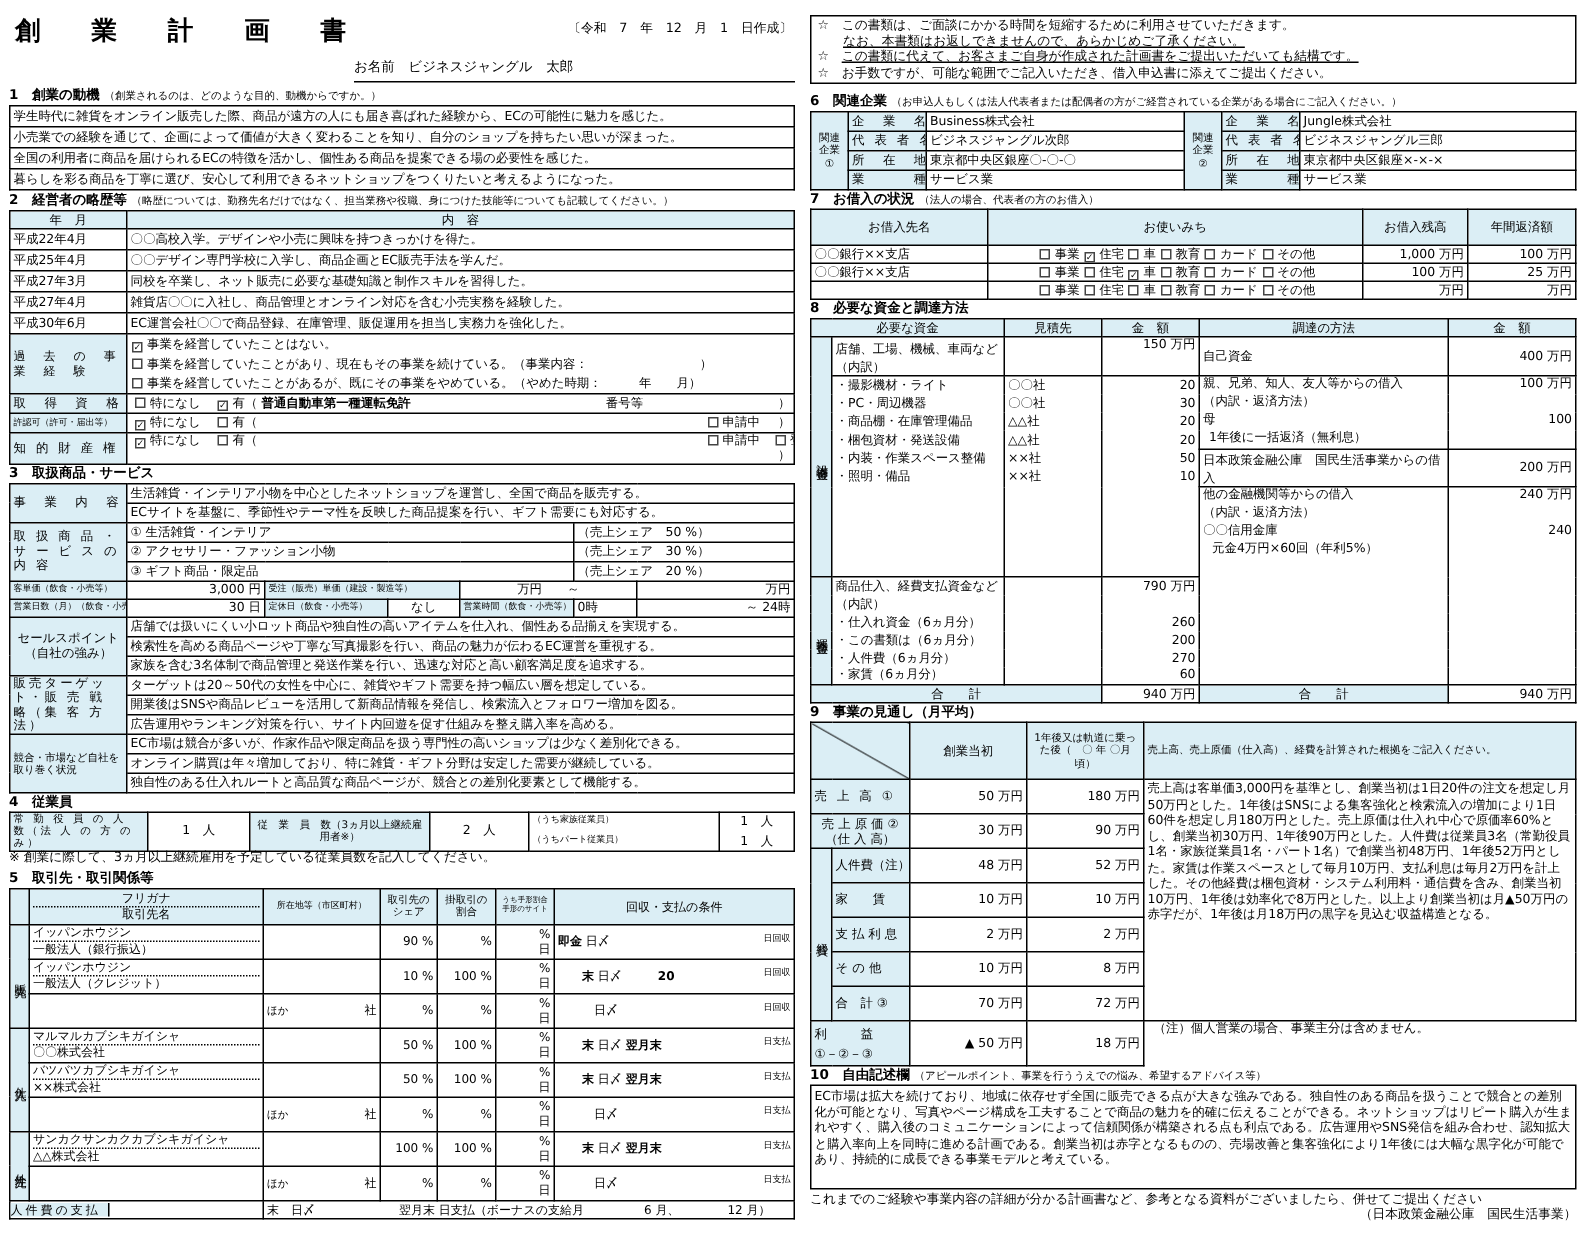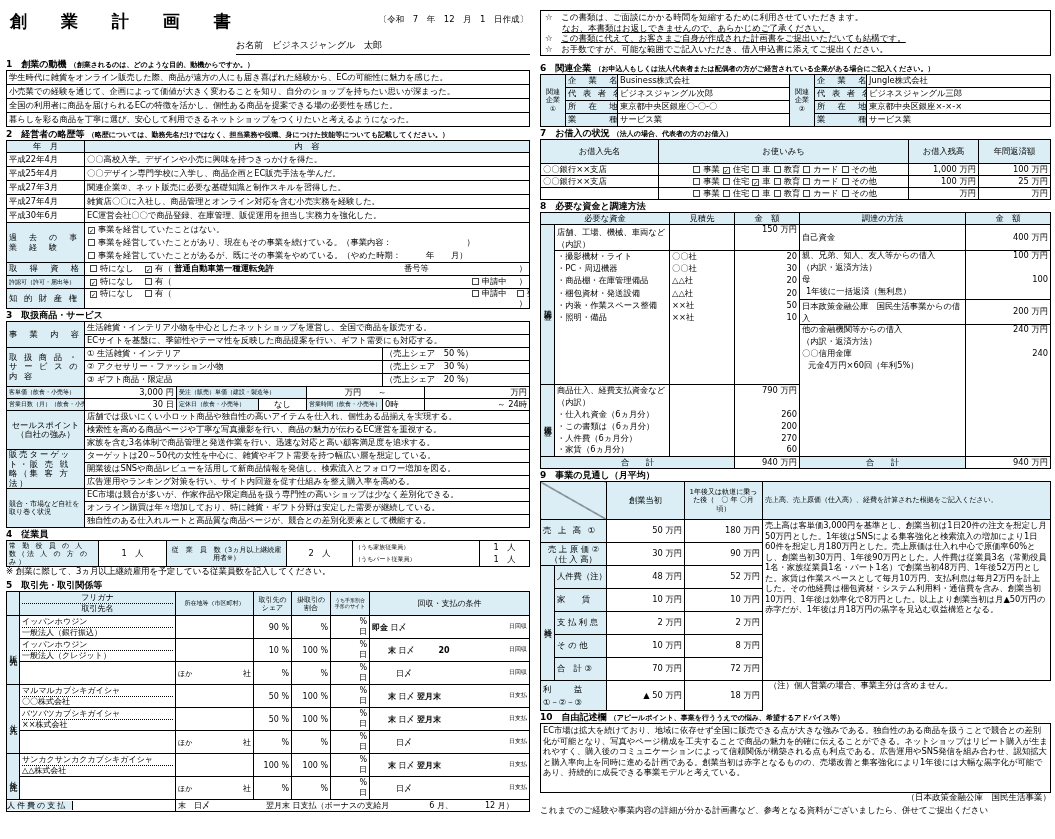--- a/index.html
+++ b/index.html
@@ -6,21 +6,21 @@
 body{width:1055px;height:839px;background:#fff;font-family:"DejaVu Sans","Liberation Sans",sans-serif;font-size:8.3px;color:#000;overflow:hidden;position:relative;line-height:1.15}
 .col{position:absolute;top:0}
 #left{left:6px;width:524px}
 #right{left:540px;width:511px}
 table{border-collapse:collapse;width:100%;table-layout:fixed}
 td,th{border:1px solid #000;padding:0 2px;font-weight:normal;vertical-align:middle;overflow:hidden;white-space:nowrap}
 .hd{background:#dbeef5}
 .c{text-align:center}
 .r{text-align:right}
 .sec{font-weight:bold;font-size:9px;height:12px;line-height:12px;white-space:nowrap}
-.sec .note{font-weight:bold;font-size:7px}
+.sec .note{font-weight:normal;font-size:7px}
 .tiny{font-size:6px}
 .small{font-size:7px}
 .jus{letter-spacing:2px}
 .vt{writing-mode:vertical-rl;text-orientation:upright;letter-spacing:1px;text-align:center;font-size:8px}
 .wrap{white-space:normal}
 .dot{border-bottom:1px dotted #000}
 .cb{display:inline-block;width:7px;height:7px;border:1px solid #444;margin:0 3px;vertical-align:-1px;font-size:6px;line-height:5px;text-align:center}
 .ul{text-decoration:underline}
 </style>
 </head>
@@ -67,21 +67,21 @@
     <tr style="height:14px">
           <td>平成22年4月</td>
           <td>〇〇高校入学。デザインや小売に興味を持つきっかけを得た。</td>
         </tr>
     <tr style="height:14px">
           <td>平成25年4月</td>
           <td>〇〇デザイン専門学校に入学し、商品企画とEC販売手法を学んだ。</td>
         </tr>
     <tr style="height:14px">
           <td>平成27年3月</td>
-          <td>関連企業②、ネット販売に必要な基礎知識と制作スキルを習得した。</td>
+          <td>同校を卒業し、ネット販売に必要な基礎知識と制作スキルを習得した。</td>
         </tr>
     <tr style="height:14px">
           <td>平成27年4月</td>
           <td>雑貨店〇〇に入社し、商品管理とオンライン対応を含む小売実務を経験した。</td>
         </tr>
     <tr style="height:14px">
           <td>平成30年6月</td>
           <td>EC運営会社〇〇で商品登録、在庫管理、販促運用を担当し実務力を強化した。</td>
         </tr>
     <tr>
@@ -601,15 +601,15 @@
           </td>
           <td class="r"><span>▲ 50</span> <span>万円</span></td>
           <td class="r"><span>18</span> <span>万円</span></td>
       <td style="border:none;vertical-align:top;padding-left:6px">（注）個人営業の場合、事業主分は含めません。</td>
         </tr>
   </tbody>
     </table>
 
   <div class="sec"><span>10　自由記述欄</span> <span class="note">（アピールポイント、事業を行ううえでの悩み、希望するアドバイス等）</span></div>
   <div style="border:1px solid #000;height:70px;padding:1px 2px;white-space:normal;line-height:10.5px;font-size:8.3px">EC市場は拡大を続けており、地域に依存せず全国に販売できる点が大きな強みである。独自性のある商品を扱うことで競合との差別化が可能となり、写真やページ構成を工夫することで商品の魅力を的確に伝えることができる。ネットショップはリピート購入が生まれやすく、購入後のコミュニケーションによって信頼関係が構築される点も利点である。広告運用やSNS発信を組み合わせ、認知拡大と購入率向上を同時に進める計画である。創業当初は赤字となるものの、売場改善と集客強化により1年後には大幅な黒字化が可能であり、持続的に成長できる事業モデルと考えている。</div>
+  <div style="font-size:8.5px;margin-top:3px;white-space:nowrap">これまでのご経験や事業内容の詳細が分かる計画書など、参考となる資料がございましたら、併せてご提出ください</div>
   <div style="font-size:8.5px;text-align:right">（日本政策金融公庫　国民生活事業）</div>
-  <div style="font-size:8.5px;margin-top:3px;white-space:nowrap">これまでのご経験や事業内容の詳細が分かる計画書など、参考となる資料がございましたら、併せてご提出ください</div>
 </div>
 
 </body></html>

